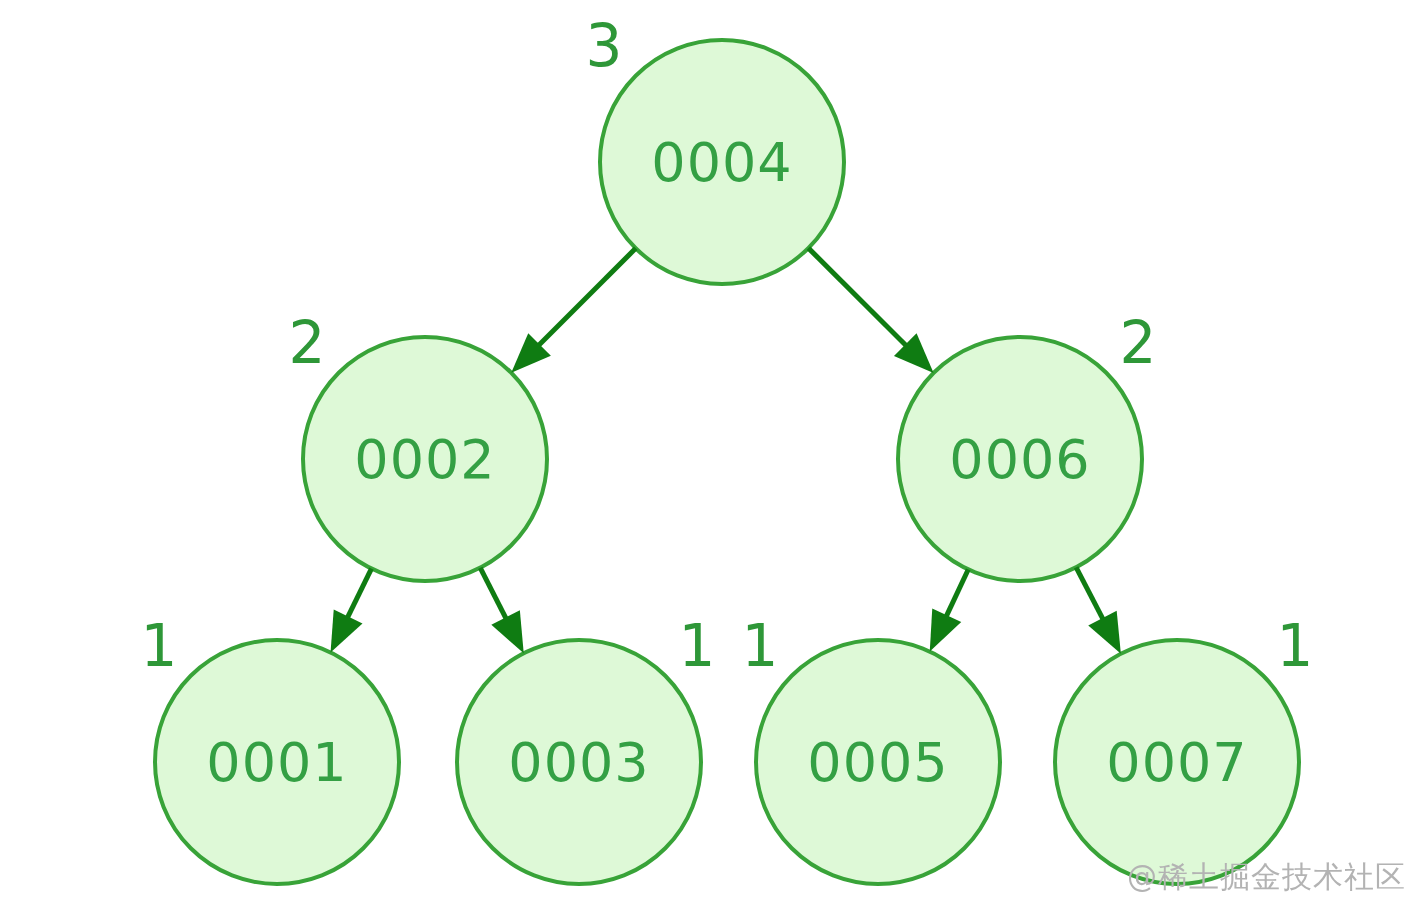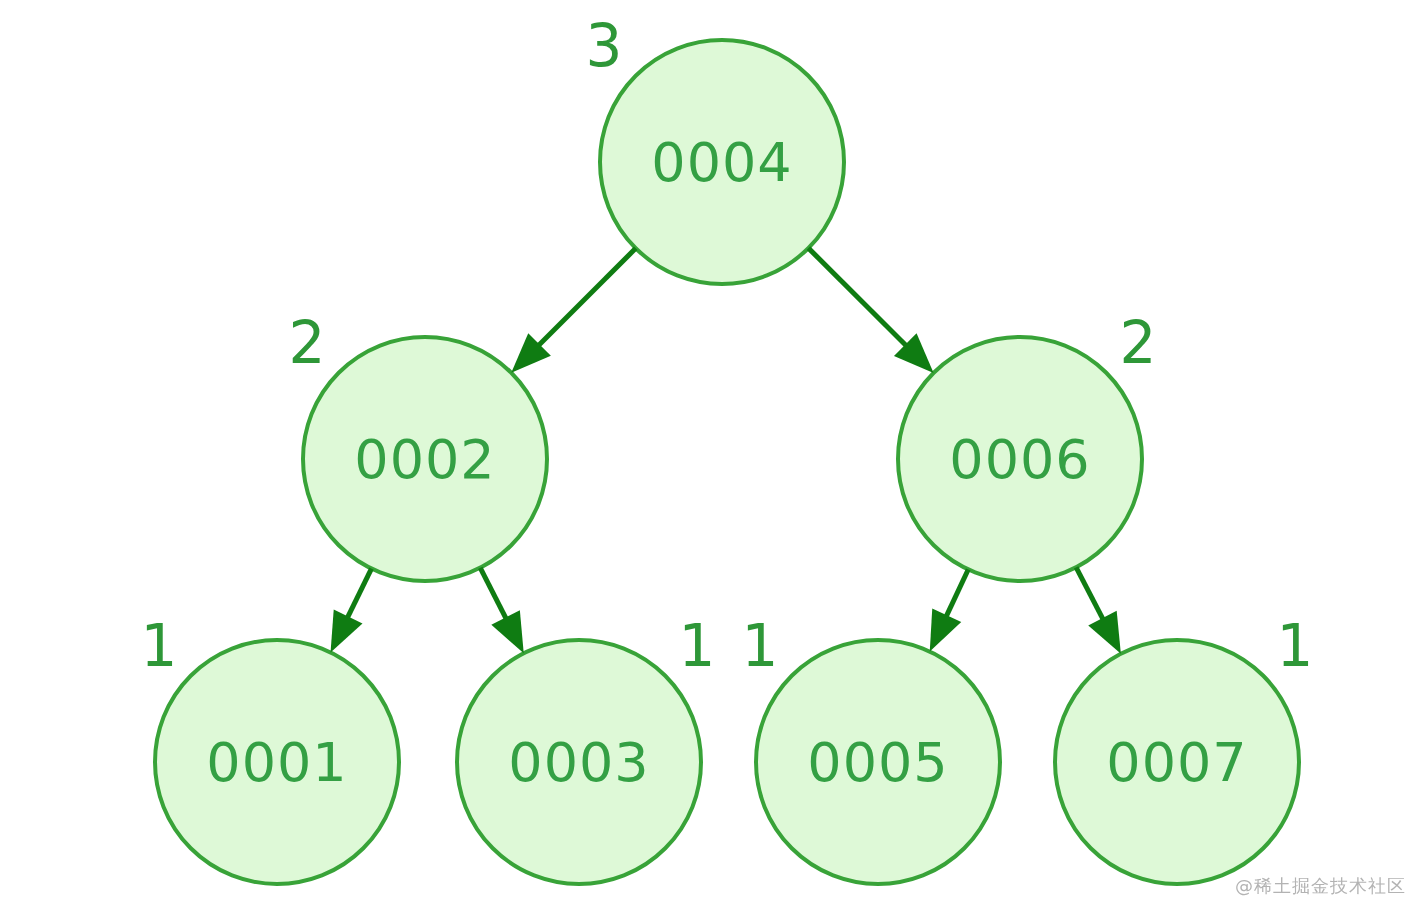--- a/index.html
+++ b/index.html
@@ -33,21 +33,21 @@
   .height-label {
     font-family: "DejaVu Sans", "Liberation Sans", sans-serif;
     font-size: 58px;
     fill: #2e9738;
     text-anchor: middle;
   }
   .watermark {
     position: absolute;
     right: 12px;
     bottom: 4px;
-    font-size: 18px;
+    font-size: 30px;
     color: #b3b3b3;
     letter-spacing: 1px;
     font-family: "DejaVu Sans", "Liberation Sans", sans-serif;
   }
 </style>
 </head>
 <body>
 
 <div class="stage">
   <svg id="tree-svg" width="1418" height="902" viewBox="0 0 1418 902">

